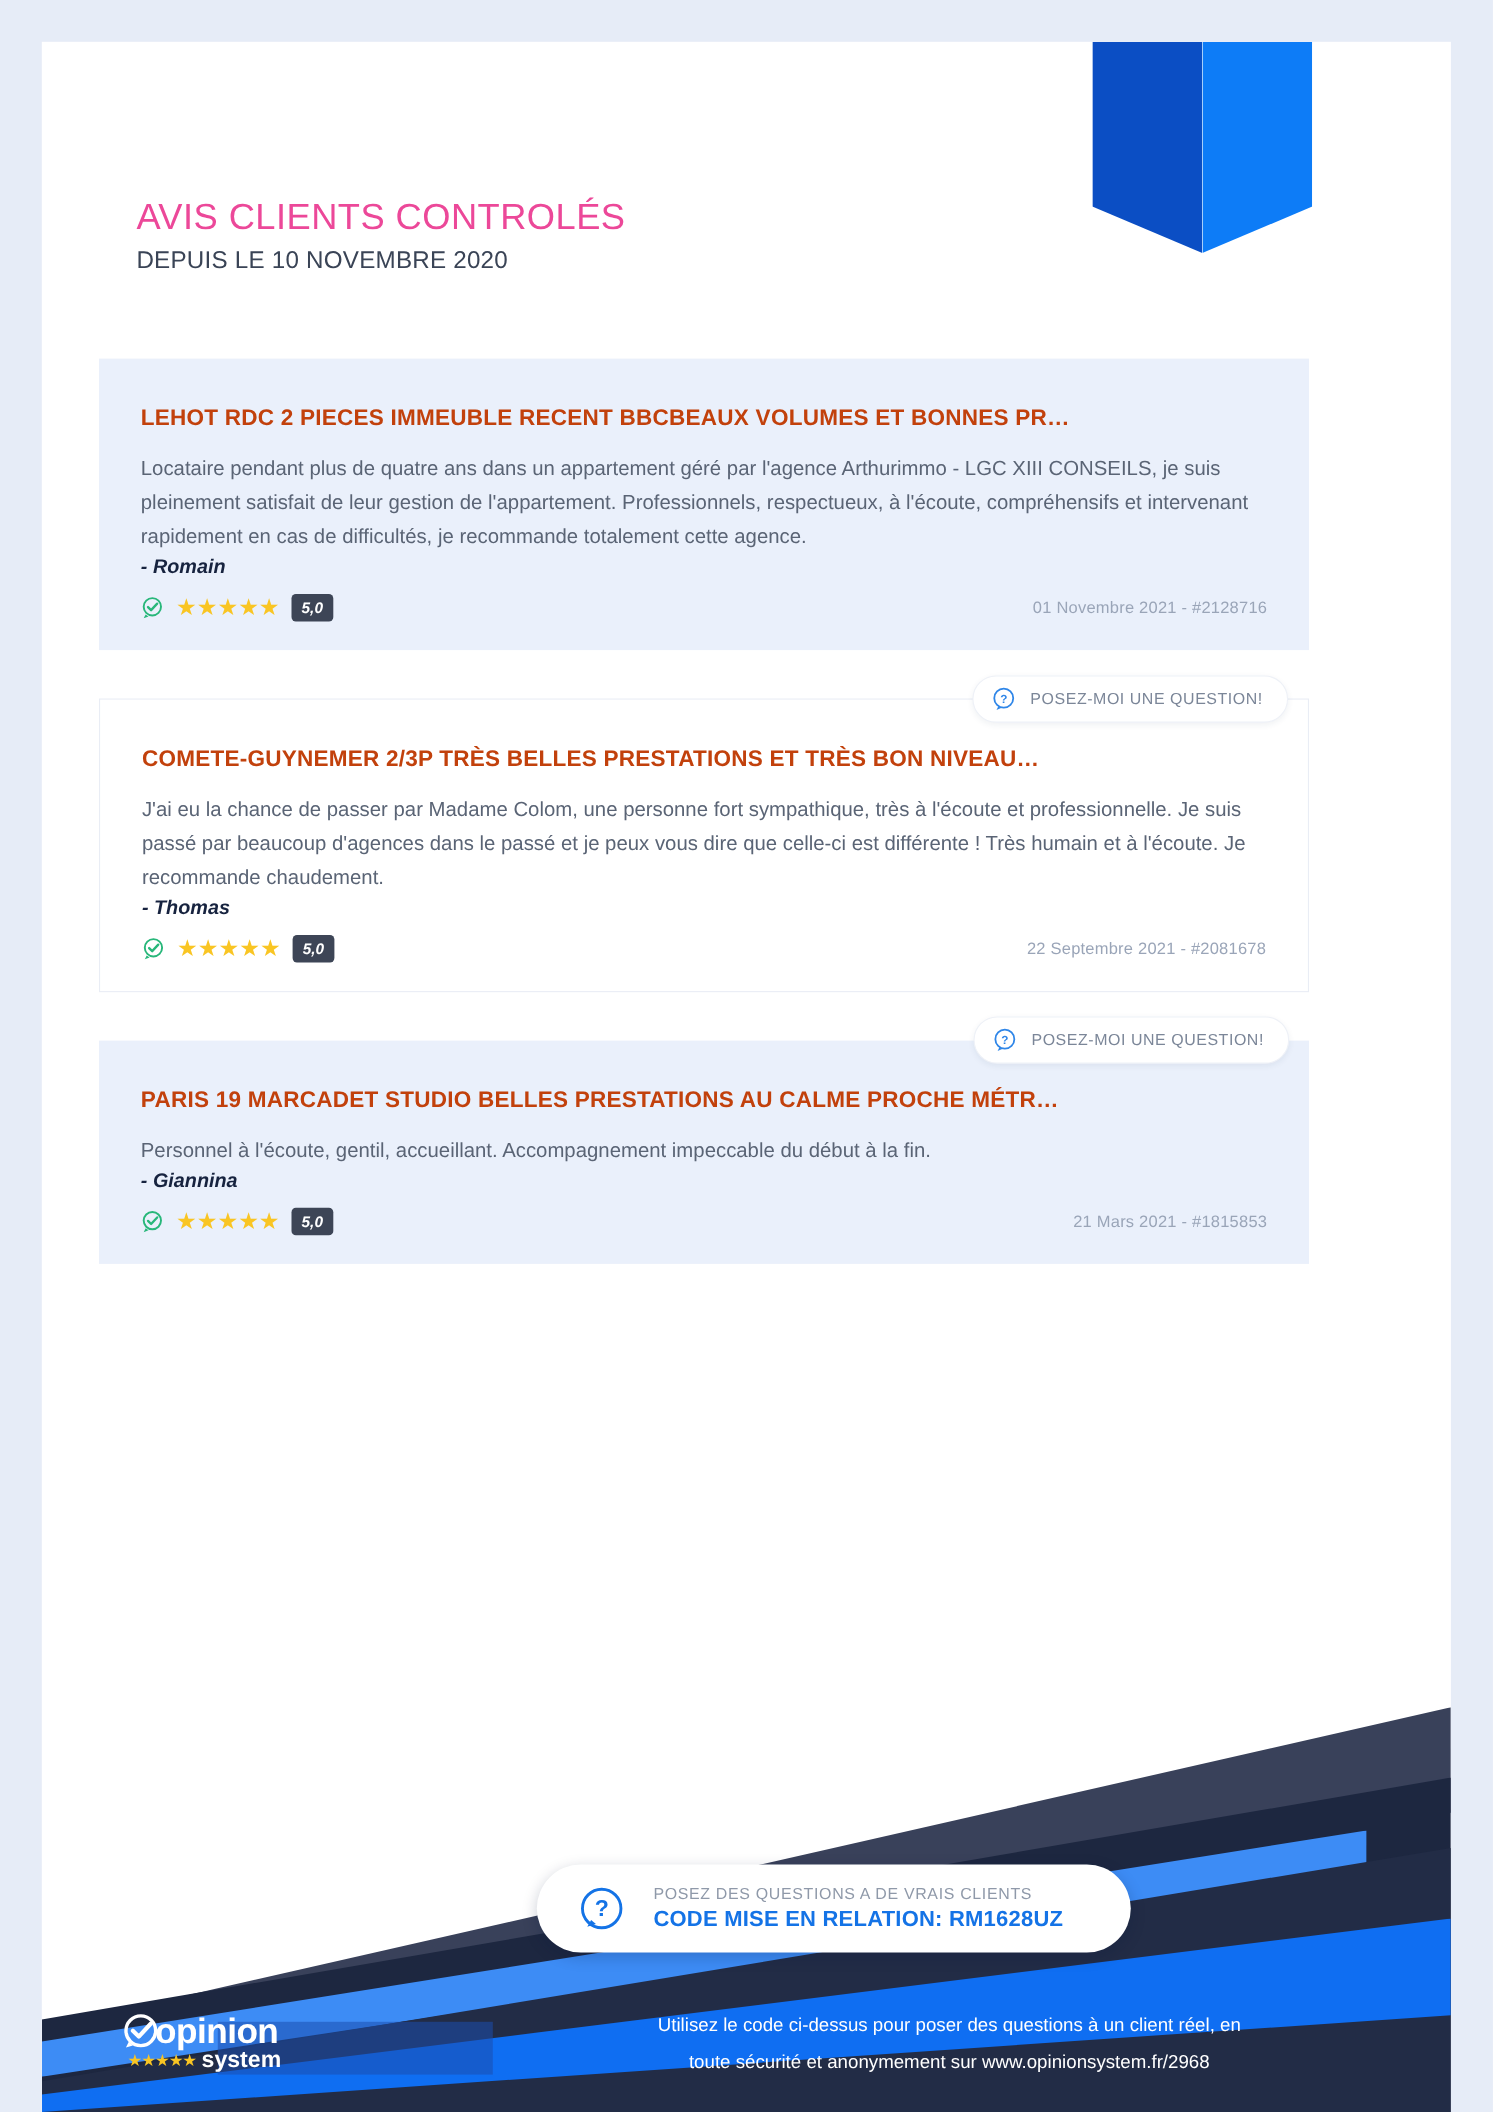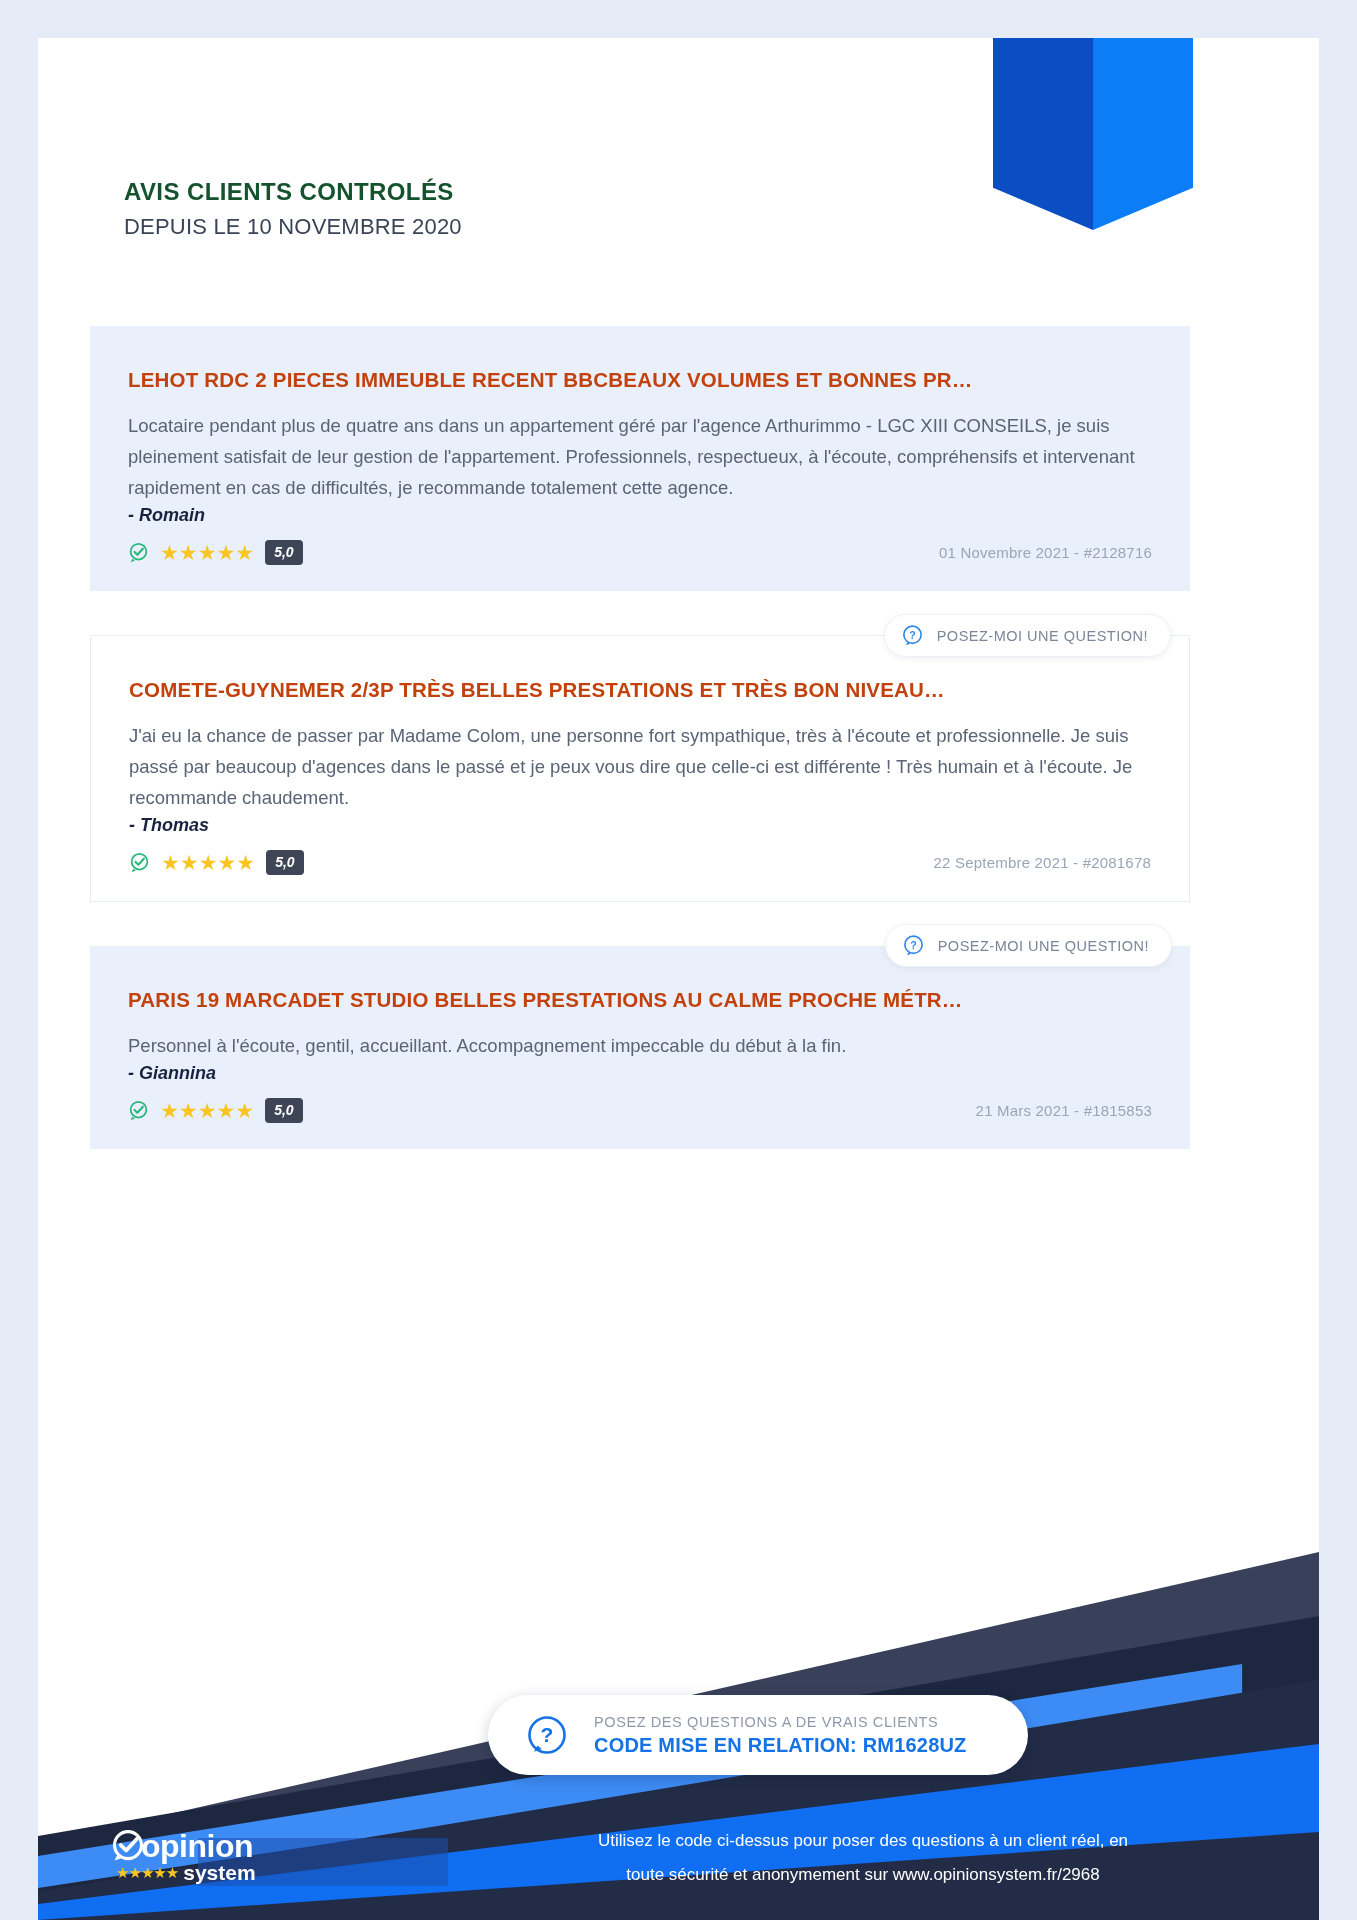--- a/index.html
+++ b/index.html
@@ -25,22 +25,22 @@
   }
   .ribbon .half {
     position: absolute; top: 0; height: 100%; width: 50%;
   }
   .ribbon .left  { left: 0;   background: #0b4ec4; clip-path: polygon(0 0,100% 0,100% 100%,0 78%); }
   .ribbon .right { left: 50%; background: #0d7cf7; clip-path: polygon(0 0,100% 0,100% 78%,0 100%); }
 
   
   .header { position: absolute; left: 86px; top: 140px; }
   .title {
-    font-size: 24px; font-weight: bold; letter-spacing: .4px;
-    color: #14532d;
+    font-size: 33px; font-weight: normal; letter-spacing: .4px;
+    color: #ec4899;
   }
   .subtitle {
     margin-top: 8px;
     font-size: 22px; color: #3a4456; letter-spacing: .2px;
   }
 
   
   .cards { position: absolute; left: 52px; top: 288px; width: 1100px; }
   .card {
     position: relative;
@@ -124,21 +124,21 @@
     background: #ffffff; border-radius: 40px;
     display: flex; align-items: center; padding-left: 38px;
     box-shadow: 0 4px 14px rgba(10,25,60,.22);
   }
   .cta svg { width: 42px; height: 42px; flex: none; }
   .cta-text { margin-left: 26px; }
   .cta-top { font-size: 14.5px; color: #8f99a9; letter-spacing: .6px; }
   .cta-code { font-size: 20px; font-weight: bold; color: #1473e6; margin-top: 4px; letter-spacing: .2px; }
 
   .logo { position: absolute; left: 72px; top: 1790px; display: flex; flex-direction: column; }
-  .logo-row1 { display: flex; align-items: flex-start; }
+  .logo-row1 { display: flex; align-items: center; }
   .logo-row1 svg { width: 36px; height: 36px; }
   .logo-word { font-size: 32px; font-weight: bold; color: #ffffff; margin-left: -5px; letter-spacing: -.5px; }
   .logo-row2 { display: flex; align-items: center; margin-top: -4px; margin-left: 6px; }
   .logo-stars { font-size: 15px; color: #f9c523; letter-spacing: -1px; }
   .logo-sys { font-size: 21px; font-weight: bold; color: #ffffff; margin-left: 5px; }
 
   .foot-note {
     position: absolute; left: 430px; top: 1786px;
     width: 790px; text-align: center;
     font-size: 17px; line-height: 34px; color: #ffffff;

